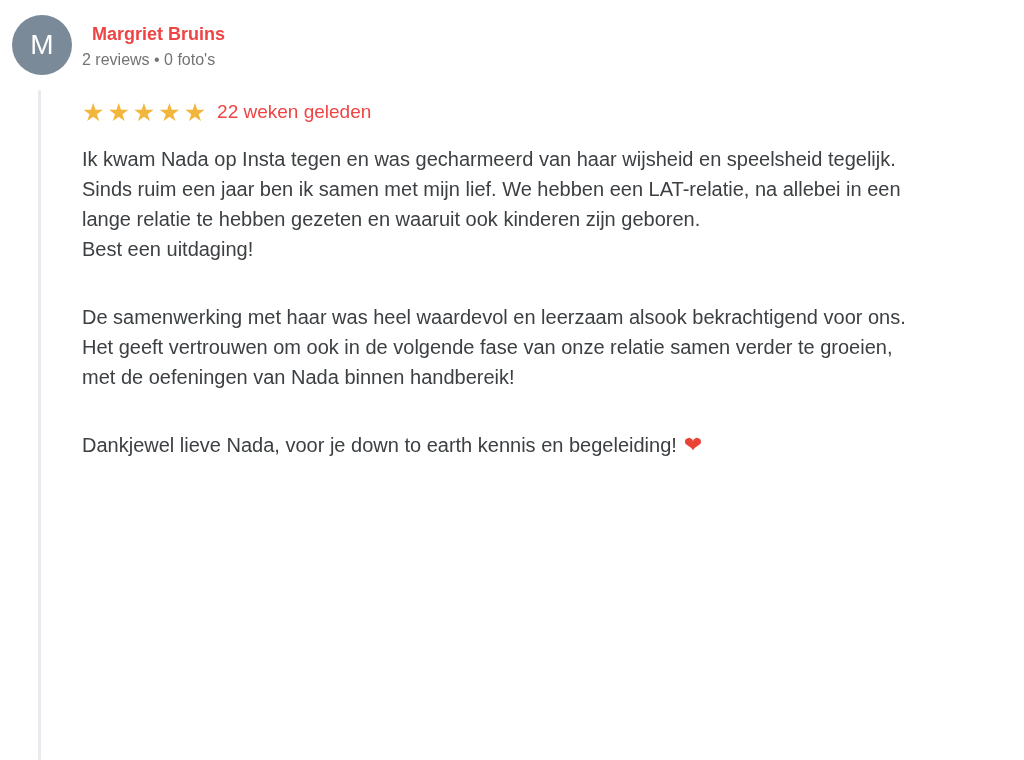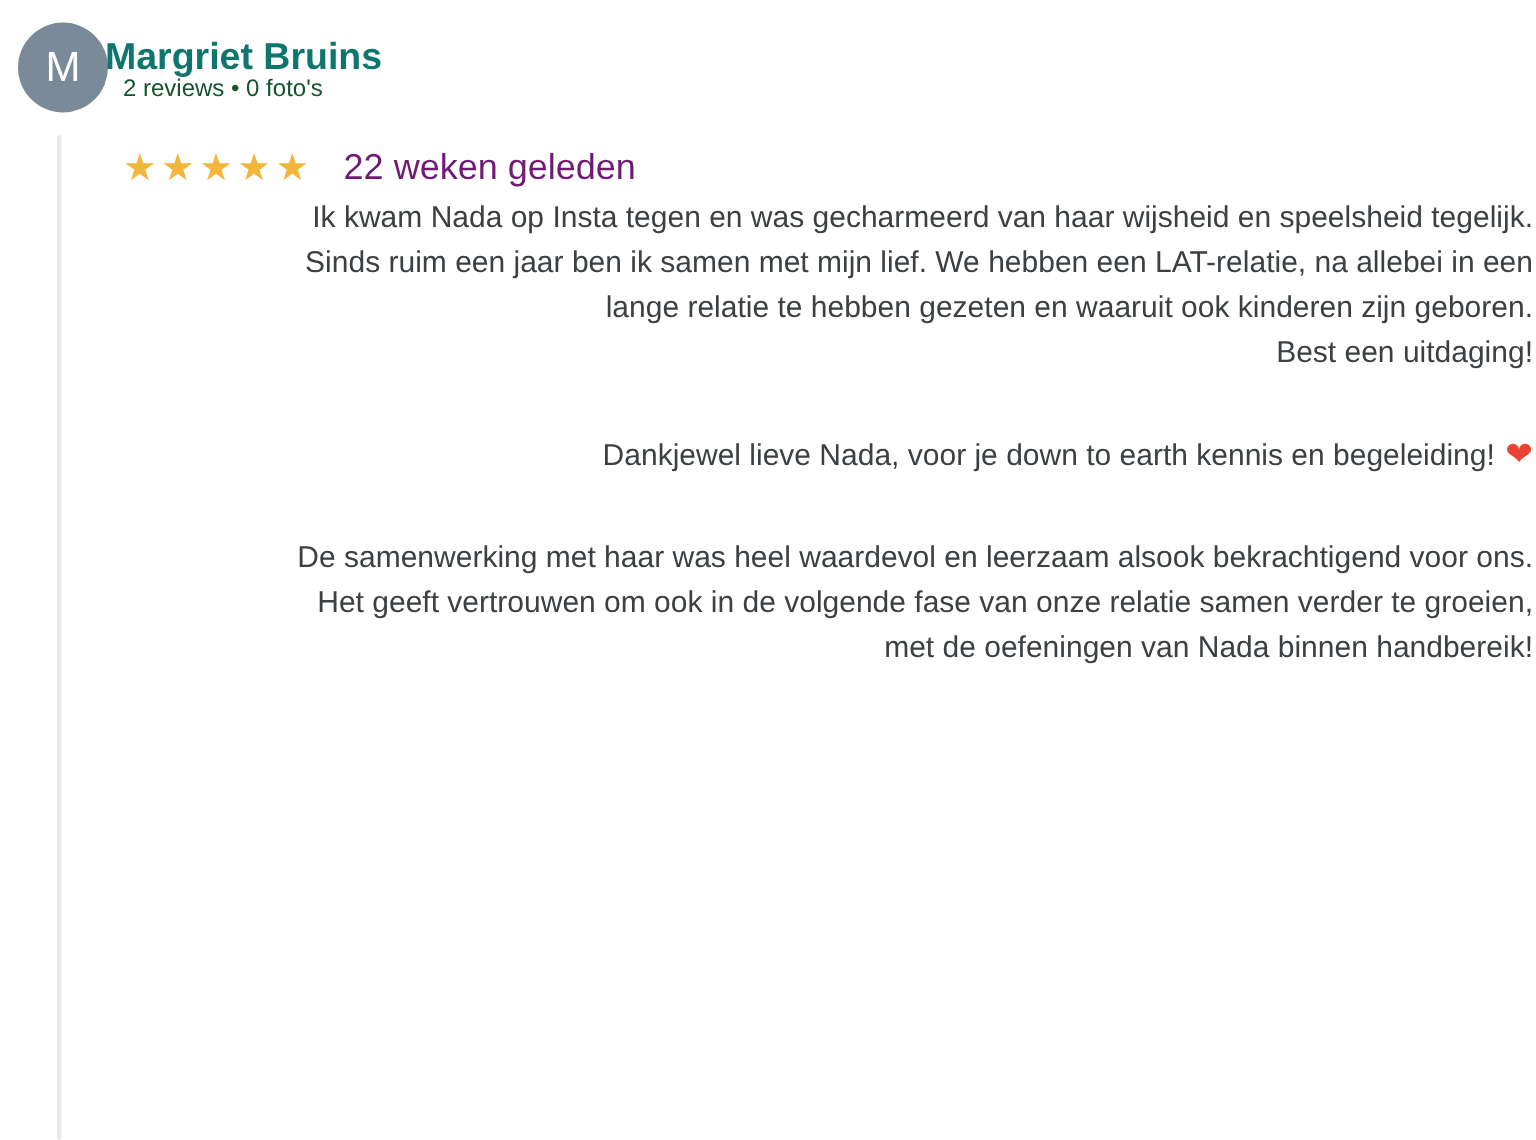--- a/index.html
+++ b/index.html
@@ -36,61 +36,60 @@
     background: #7b8a99;
     color: #ffffff;
     font-size: 28px;
     line-height: 60px;
     text-align: center;
     cursor: pointer;
     user-select: none;
   }
   .reviewer-name {
     position: absolute;
-    left: 70px;
+    left: 92px;
     top: 24px;
-    font-size: 25px;
+    font-size: 18px;
     font-weight: 700;
-    color: #0f766e;
+    color: #ef4444;
     cursor: pointer;
   }
   .reviewer-stats {
     position: absolute;
     left: 82px;
     top: 51px;
     font-size: 16px;
-    color: #14532d;
+    color: #737373;
   }
   .rating-row {
     position: absolute;
     left: 82px;
     top: 98px;
     display: flex;
     align-items: center;
   }
   .stars {
     color: #f2b63c;
     font-size: 25px;
     letter-spacing: 3px;
     line-height: 28px;
   }
   .time-ago {
-    margin-left: 20px;
-    font-size: 24px;
-    color: #701a75;
+    margin-left: 8px;
+    font-size: 19px;
+    color: #ef4444;
   }
   .review-body {
     position: absolute;
     left: 82px;
-    top: 130px;
+    top: 144px;
     width: 940px;
     font-size: 20px;
     line-height: 30px;
     color: #3c4043;
-    text-align: right;
   }
   .review-body p {
     margin: 0 0 38px 0;
     white-space: pre-line;
   }
   .review-body p:last-child {
     margin-bottom: 0;
   }
   .heart {
     color: #ea4335;
@@ -115,19 +114,19 @@
   <div class="rating-row">
     <span class="stars">★★★★★</span>
     <span class="time-ago">22 weken geleden</span>
   </div>
 
   <div class="review-body">
     <p>Ik kwam Nada op Insta tegen en was gecharmeerd van haar wijsheid en speelsheid tegelijk.
 Sinds ruim een jaar ben ik samen met mijn lief. We hebben een LAT-relatie, na allebei in een
 lange relatie te hebben gezeten en waaruit ook kinderen zijn geboren.
 Best een uitdaging!</p>
-    <p><span>Dankjewel lieve Nada, voor je down to earth kennis en begeleiding!</span><span class="heart">❤</span></p>
     <p>De samenwerking met haar was heel waardevol en leerzaam alsook bekrachtigend voor ons.
 Het geeft vertrouwen om ook in de volgende fase van onze relatie samen verder te groeien,
 met de oefeningen van Nada binnen handbereik!</p>
+    <p><span>Dankjewel lieve Nada, voor je down to earth kennis en begeleiding!</span><span class="heart">❤</span></p>
   </div>
 
 </div>
 
 </body></html>

